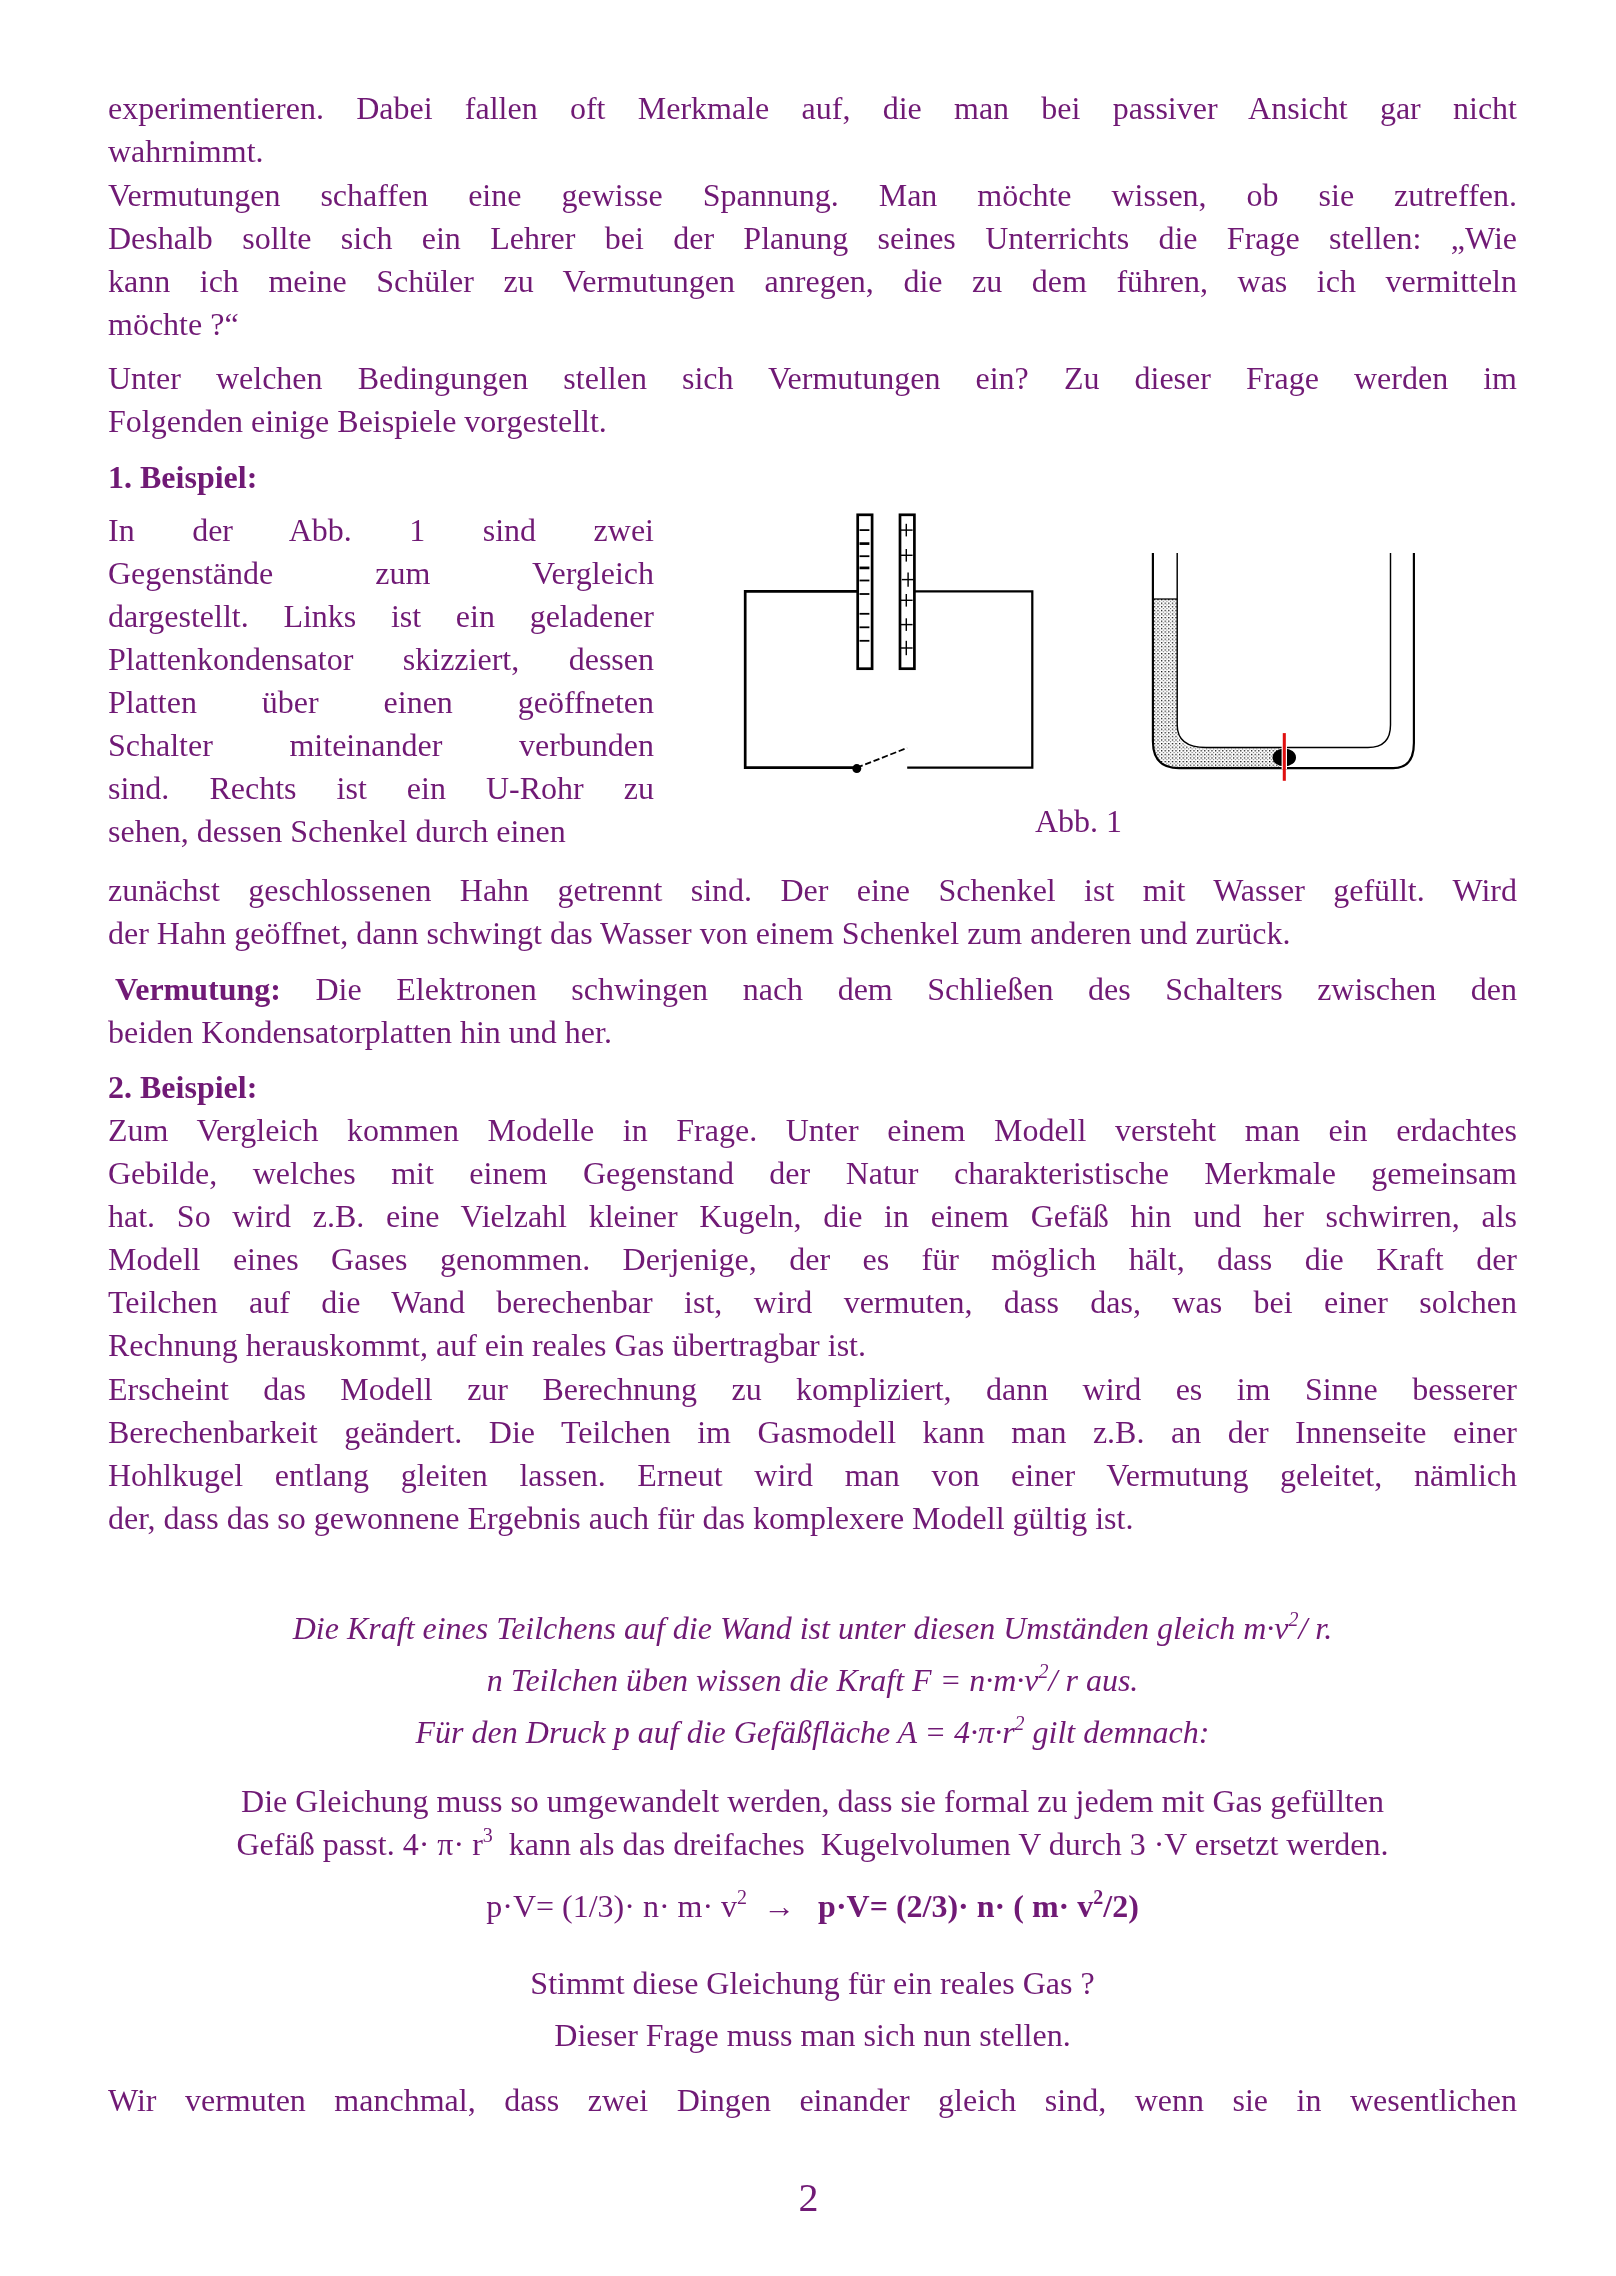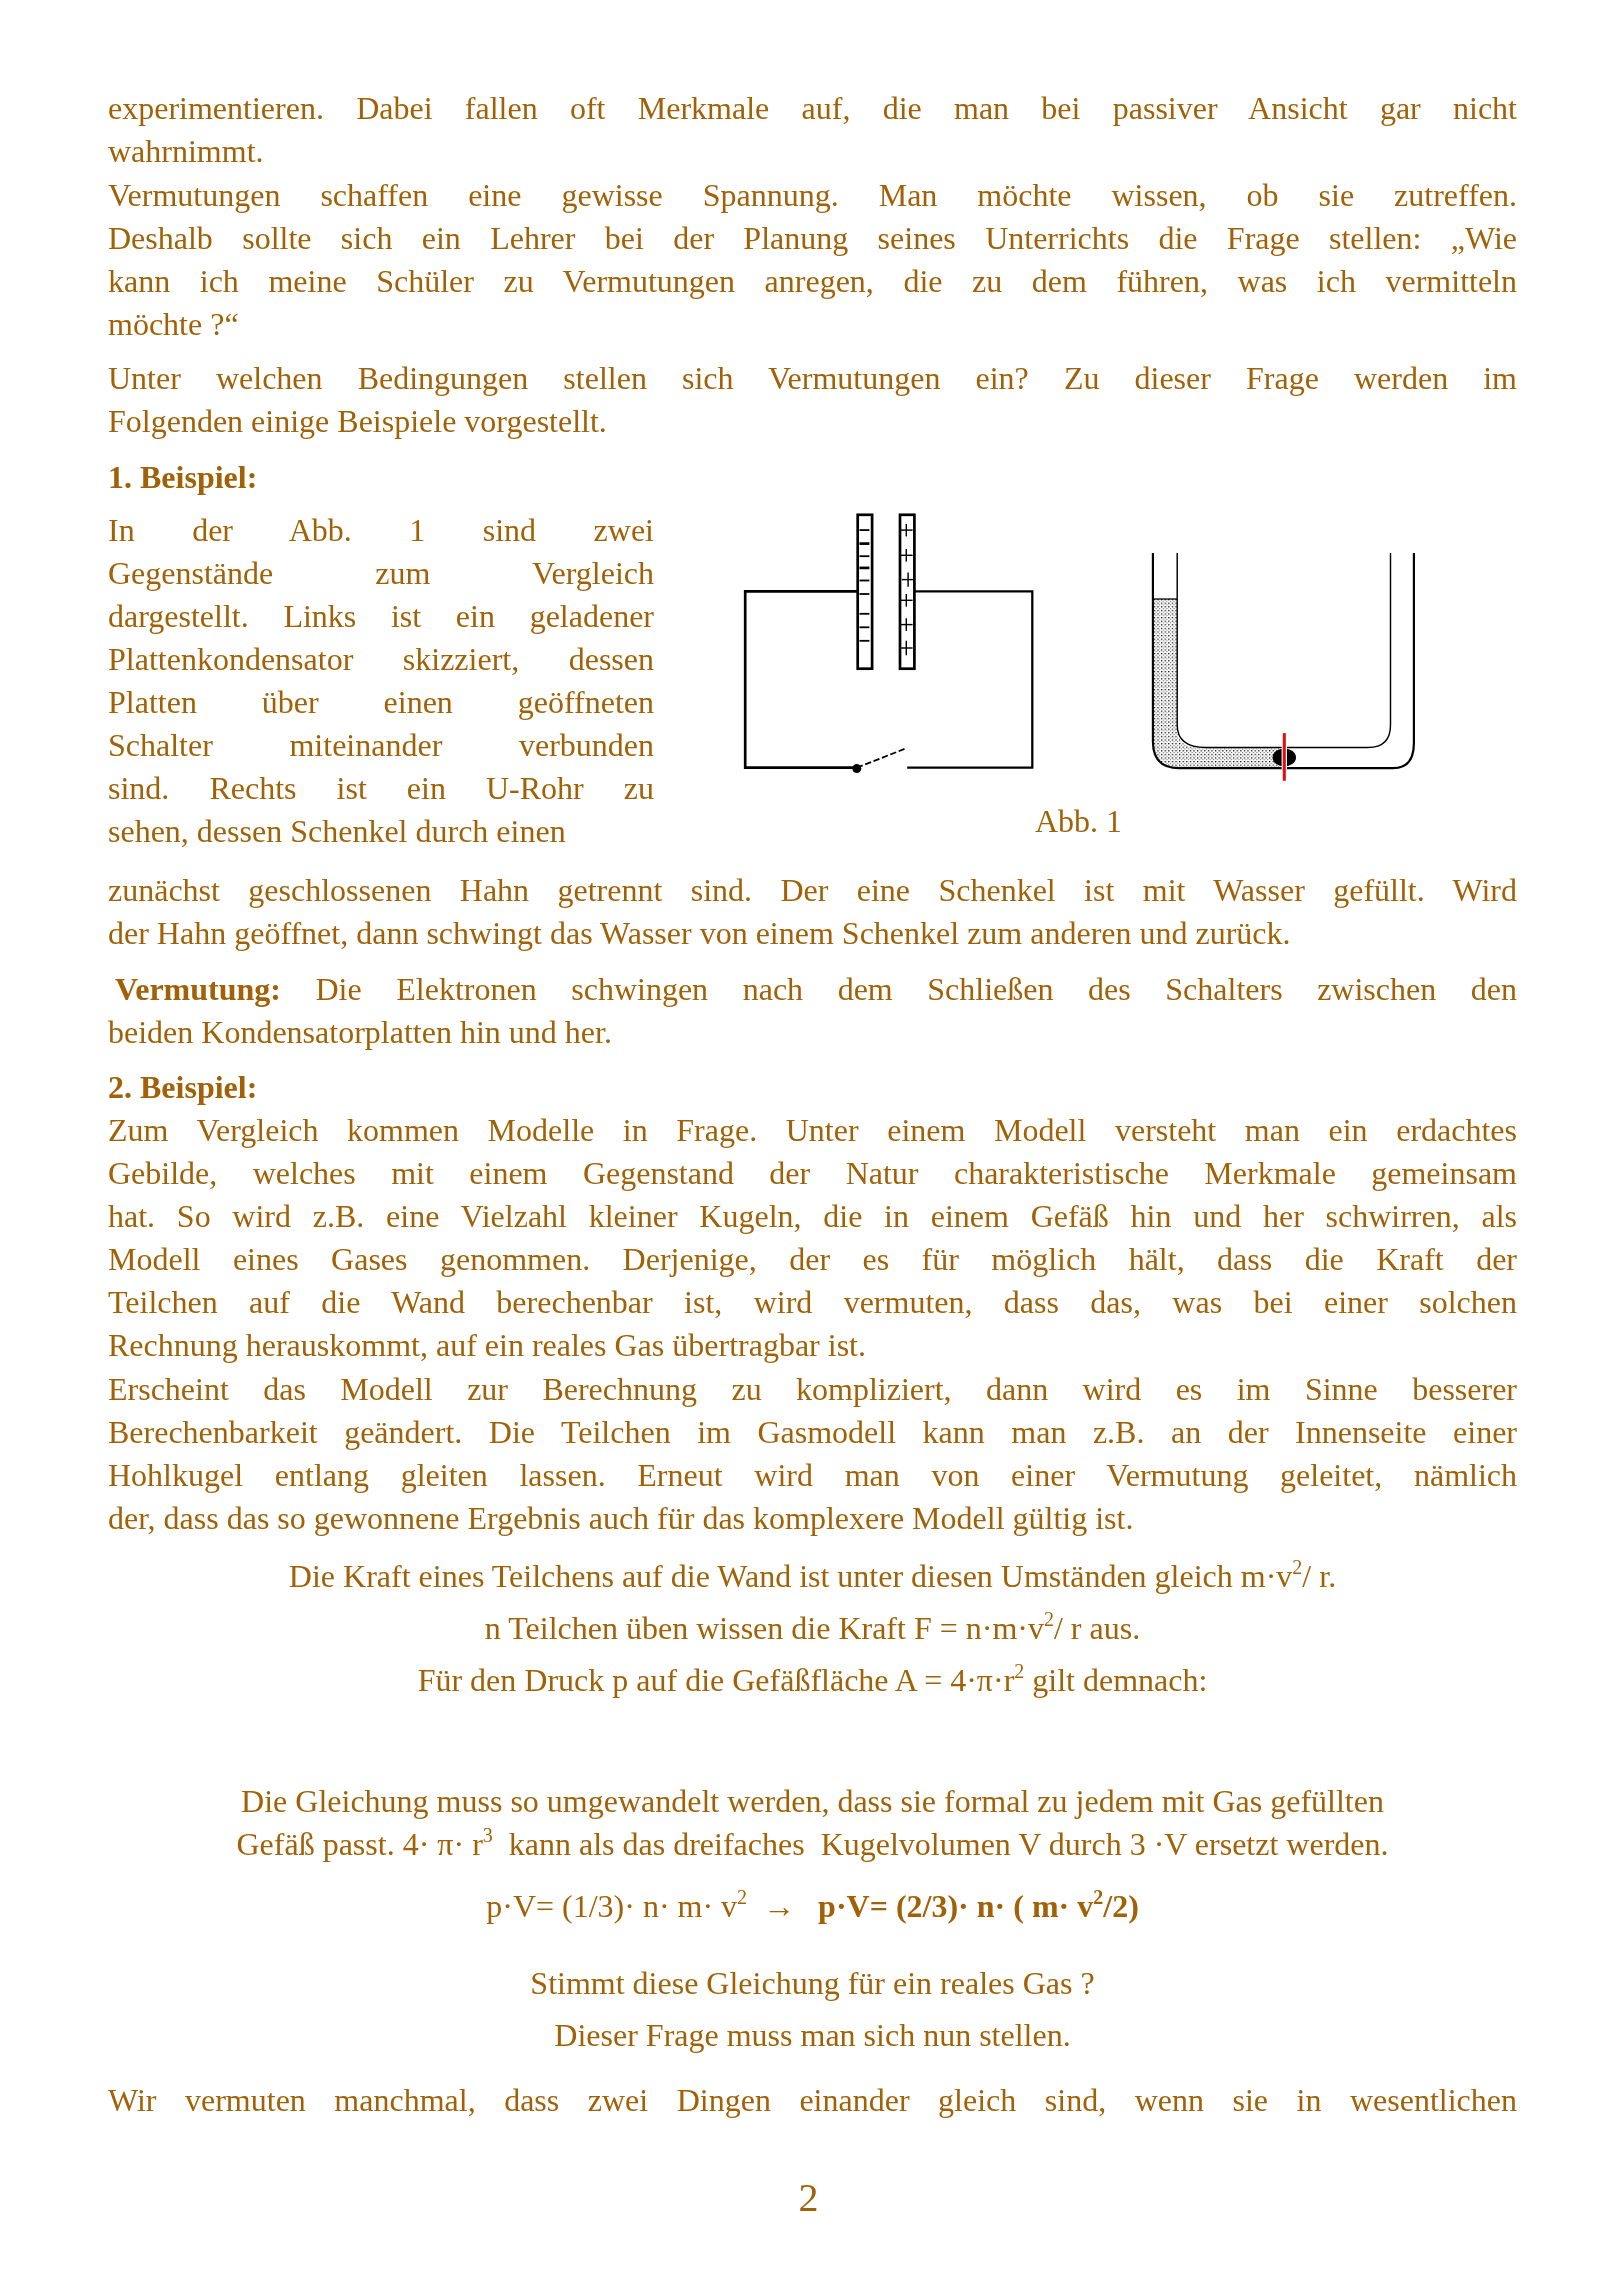--- a/index.html
+++ b/index.html
@@ -1,20 +1,20 @@
 <!DOCTYPE html>
 <html style="font-size:14.4px"><head>
 <meta charset="utf-8">
 <style>
   html, body { margin: 0; padding: 0; background: #ffffff; }
   body { width: 1617px; height: 2276px; position: relative; overflow: hidden; }
   .page {
     position: absolute; left: 0; top: 0; width: 1425px; height: 2276px;
     font-family: "Liberation Serif", "DejaVu Serif", serif;
-    color: #a16207; font-size: 32px; line-height: 43px;
+    color: #701a75; font-size: 32px; line-height: 43px;
   }
   .col { position: absolute; left: 108px; width: 1409px; }
   .p { margin: 0; text-align: justify; }
   .full-just { text-align: justify; text-align-last: justify; }
   .heading { font-weight: bold; margin: 0; }
   .center { text-align: center; margin: 0; }
   sup { font-size: 20px; line-height: 0; vertical-align: 12.6px; }
   .bold { font-weight: bold; margin-left: 7px; }
   .caption { position: absolute; font-size: 32px; }
   .pageno { position: absolute; left: 0; width: 1617px; text-align: center; top: 2176px; font-size: 40px; }
@@ -146,21 +146,21 @@
     <div class="p">Rechnung herauskommt, auf ein reales Gas übertragbar ist.</div>
   </div>
 
   <div class="col" style="top:1368px;">
     <div class="full-just">Erscheint das Modell zur Berechnung zu kompliziert, dann wird es im Sinne besserer</div>
     <div class="full-just">Berechenbarkeit geändert. Die Teilchen im Gasmodell kann man z.B. an der Innenseite einer</div>
     <div class="full-just">Hohlkugel entlang gleiten lassen. Erneut wird man von einer Vermutung geleitet, nämlich</div>
     <div class="p">der, dass das so gewonnene Ergebnis auch für das komplexere Modell gültig ist.</div>
   </div>
 
-  <div class="col" style="top:1555px;">
+  <div class="col" style="top:1607px;font-style:italic;">
     <div class="center"><span>Die Kraft eines Teilchens auf die Wand ist unter diesen Umständen gleich m·v</span><sup>2</sup><span>/ r.</span></div>
     <div class="center" style="margin-top:9px;"><span>n Teilchen üben wissen die Kraft F = n·m·v</span><sup>2</sup><span>/ r aus.</span></div>
     <div class="center" style="margin-top:9px;"><span>Für den Druck p auf die Gefäßfläche A = 4·π·r</span><sup>2</sup><span> gilt demnach:</span></div>
   </div>
 
   <div class="col" style="top:1780px;">
     <div class="center">Die Gleichung muss so umgewandelt werden, dass sie formal zu jedem mit Gas gefüllten</div>
     <div class="center" style="margin-top:0; white-space:pre;"><span>Gefäß passt. 4· π· r</span><sup>3</sup><span>  kann als das dreifaches  Kugelvolumen V durch 3 ·V ersetzt werden.</span></div>
     <div class="center" style="margin-top:19px; white-space:pre;"><span>p·V= (1/3)· n· m· v</span><sup>2</sup><span>  →  </span><span class="bold"><span>p·V= (2/3)· n· ( m· v</span><sup>2</sup><span>/2)</span></span></div>
   </div>

